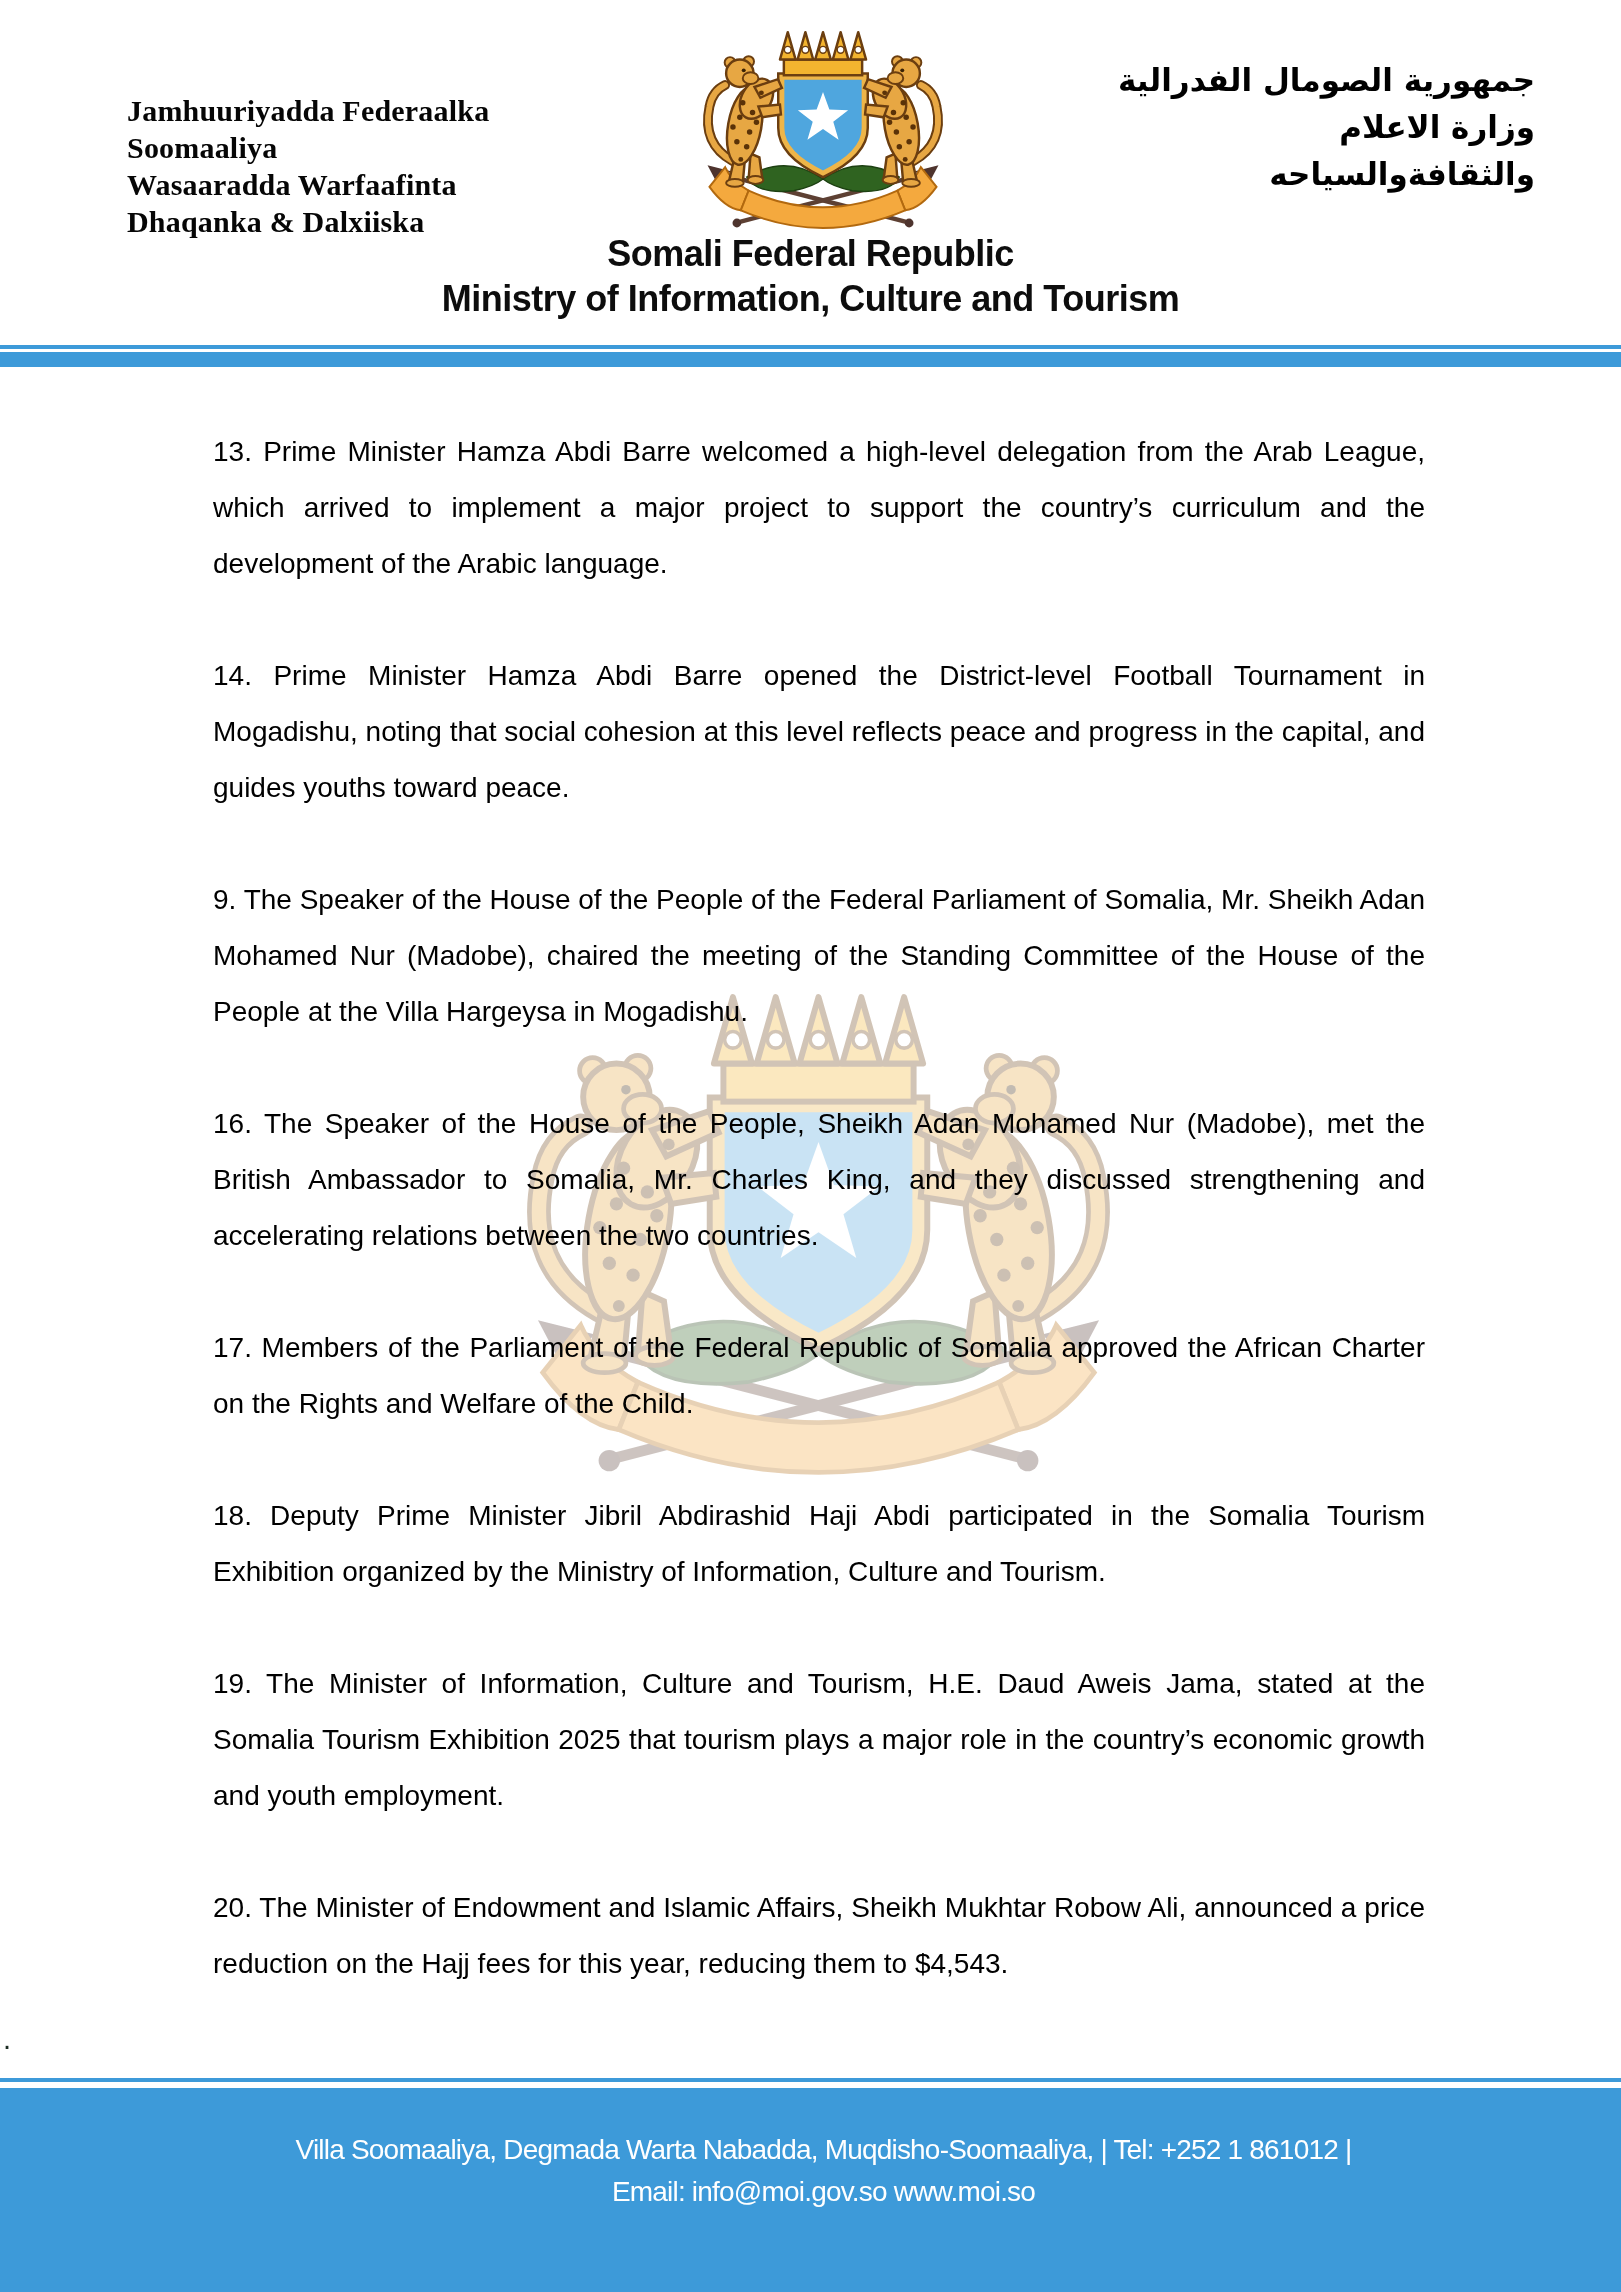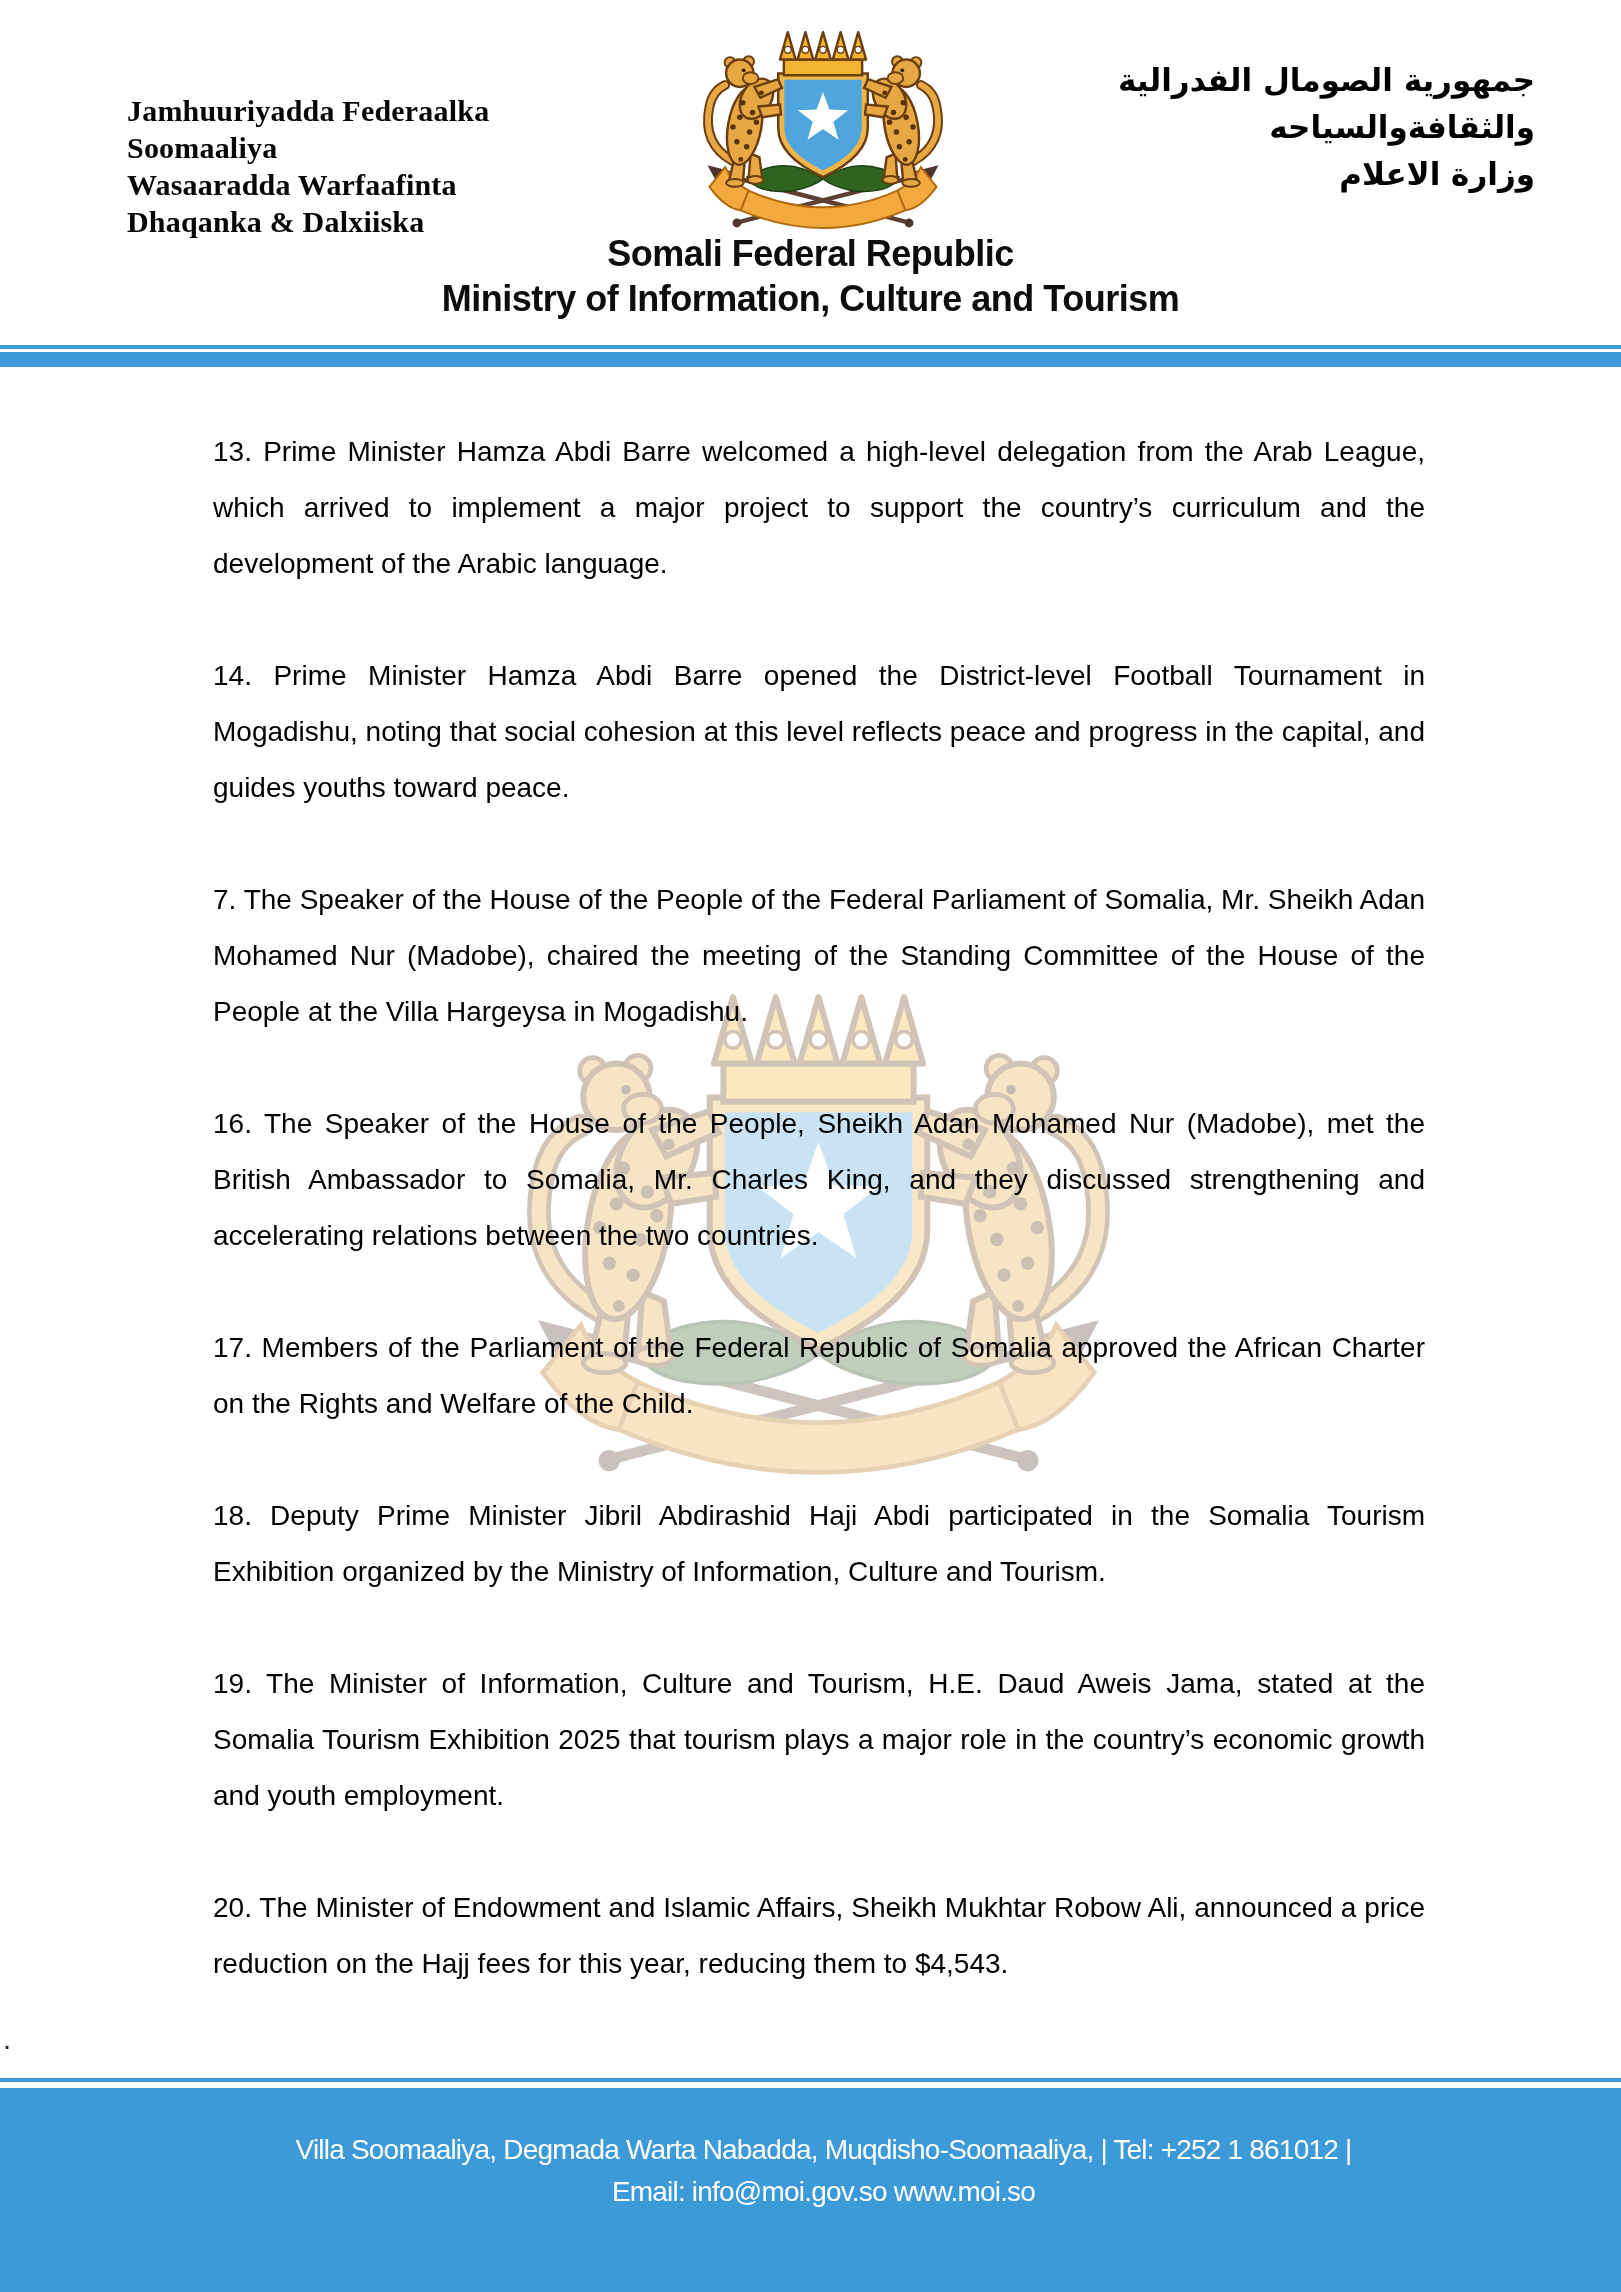--- a/index.html
+++ b/index.html
@@ -167,40 +167,40 @@
     <div>Wasaaradda Warfaafinta</div>
     <div>Dhaqanka &amp; Dalxiiska</div>
   </div>
 
   <svg class="emblem-header" viewBox="0 0 280 220">
     <use href="#emblem"></use>
   </svg>
 
   <div class="arabic-block" dir="rtl">
     <div>جمهورية الصومال الفدرالية</div>
+    <div>وزارة الاعلام</div>
     <div>والثقافةوالسياحه</div>
-    <div>وزارة الاعلام</div>
   </div>
 
   <div class="title-en">
     <div>Somali Federal Republic</div>
     <div>Ministry of Information, Culture and Tourism</div>
   </div>
 
   <div class="sep-thin"></div>
   <div class="sep-thick"></div>
 
   <svg class="watermark" viewBox="0 0 280 220">
     <use href="#emblem"></use>
   </svg>
 
   <div class="body-text">
     <p>13. Prime Minister Hamza Abdi Barre welcomed a high-level delegation from the Arab League, which arrived to implement a major project to support the country’s curriculum and the development of the Arabic language.</p>
     <p>14. Prime Minister Hamza Abdi Barre opened the District-level Football Tournament in Mogadishu, noting that social cohesion at this level reflects peace and progress in the capital, and guides youths toward peace.</p>
-    <p>7. The Speaker of the House of the People of the Federal Parliament of Somalia, Mr. Sheikh Adan Mohamed Nur (Madobe), chaired the meeting of the Standing Committee of the House of the People at the Villa Hargeysa in Mogadishu.</p>
+    <p>9. The Speaker of the House of the People of the Federal Parliament of Somalia, Mr. Sheikh Adan Mohamed Nur (Madobe), chaired the meeting of the Standing Committee of the House of the People at the Villa Hargeysa in Mogadishu.</p>
     <p>16. The Speaker of the House of the People, Sheikh Adan Mohamed Nur (Madobe), met the British Ambassador to Somalia, Mr. Charles King, and they discussed strengthening and accelerating relations between the two countries.</p>
     <p>17. Members of the Parliament of the Federal Republic of Somalia approved the African Charter on the Rights and Welfare of the Child.</p>
     <p>18. Deputy Prime Minister Jibril Abdirashid Haji Abdi participated in the Somalia Tourism Exhibition organized by the Ministry of Information, Culture and Tourism.</p>
     <p>19. The Minister of Information, Culture and Tourism, H.E. Daud Aweis Jama, stated at the Somalia Tourism Exhibition 2025 that tourism plays a major role in the country’s economic growth and youth employment.</p>
     <p>20. The Minister of Endowment and Islamic Affairs, Sheikh Mukhtar Robow Ali, announced a price reduction on the Hajj fees for this year, reducing them to $4,543.</p>
   </div>
 
   <div class="stray-dot">.</div>
 
   <div class="footer-rule"></div>

